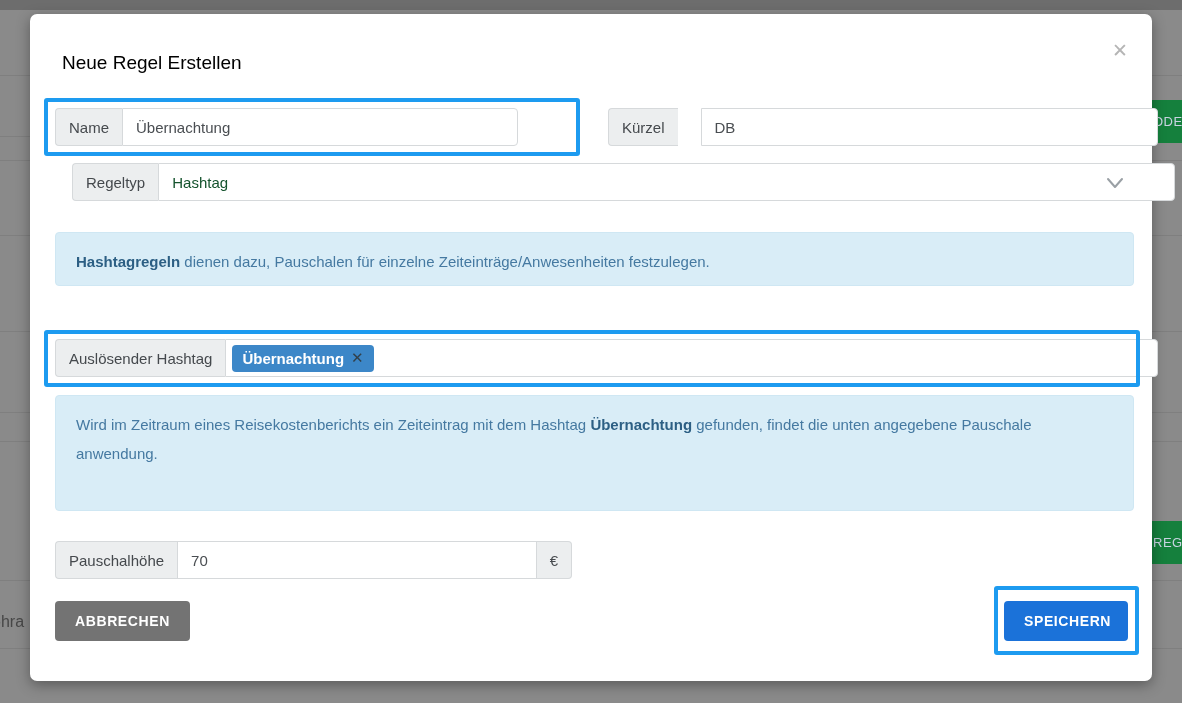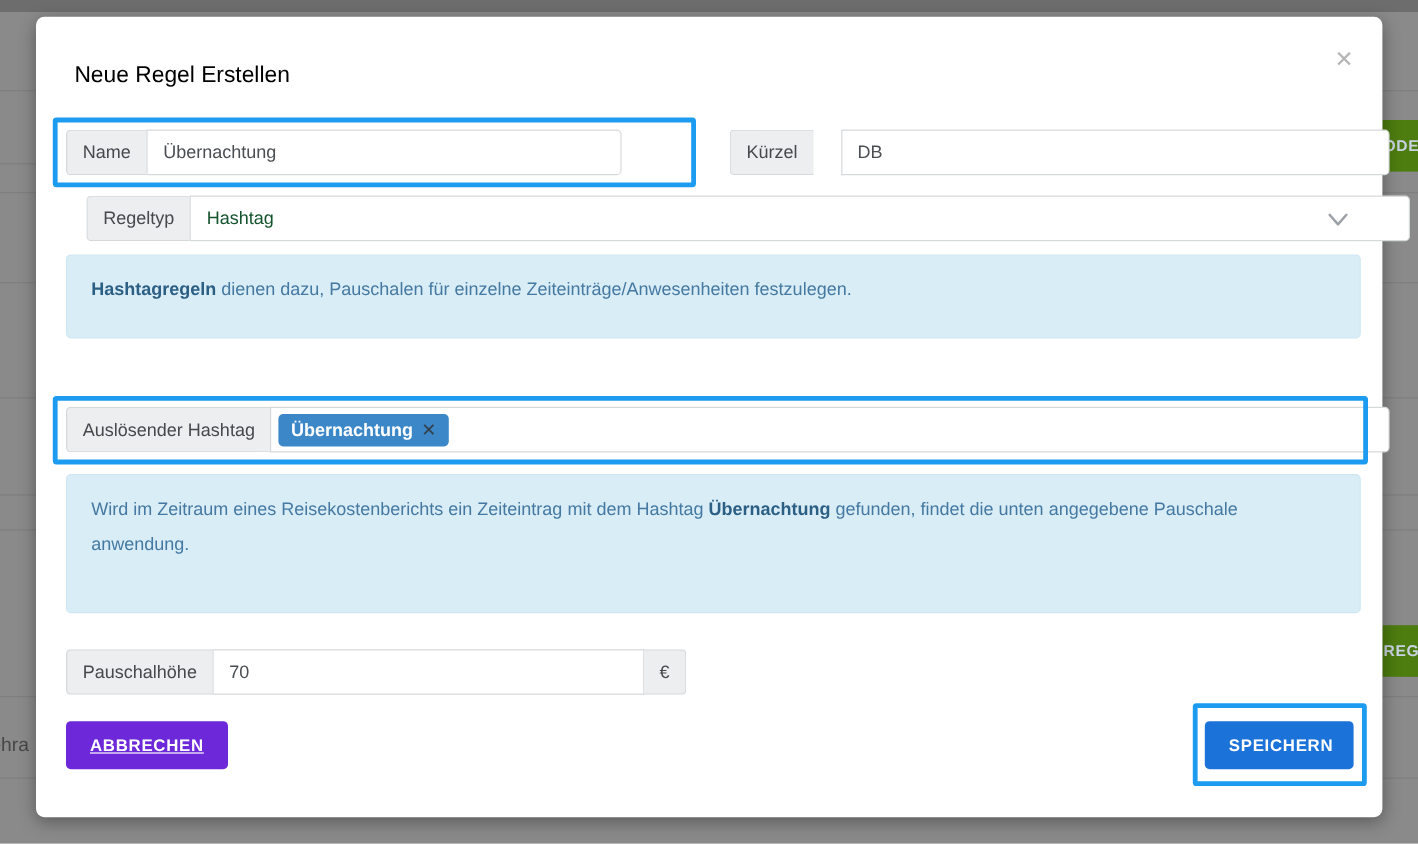--- a/index.html
+++ b/index.html
@@ -14,22 +14,22 @@
   .bg-topbar {
     position: absolute; left: 0; top: 0; width: 1182px; height: 10px;
     background: #6d6d6d;
   }
   .bg-line {
     position: absolute; left: 0; width: 1182px; height: 1px;
     background: rgba(0,0,0,0.08);
   }
   .bg-btn {
     position: absolute; left: 1152px; width: 30px; height: 43px;
-    background: #4d7c0f; color: #c9d3e2;
-    font-size: 13px; font-weight: bold; letter-spacing: 0.5px;
+    background: #15803d; color: #c9d3e2;
+    font-size: 13px; font-weight: normal; letter-spacing: 0.5px;
     display: flex; align-items: center; overflow: hidden;
     white-space: nowrap; padding-left: 1px;
   }
   .bg-btn-top { top: 100px; }
   .bg-btn-bottom { top: 521px; }
   .bg-left-text {
     position: absolute; left: -8px; top: 613px; width: 40px;
     color: #474747; font-size: 16px; overflow: hidden; white-space: nowrap;
   }
 
@@ -101,31 +101,31 @@
     font-family: "DejaVu Sans", sans-serif; line-height: 1;
   }
 
   
   .alert {
     position: absolute; left: 25px; width: 1079px;
     background: #d9edf7; border: 1px solid #cfe7f3; border-radius: 4px;
     color: #4579a1; font-size: 15px; line-height: 1.9; padding: 15px 20px;
   }
   .alert b { color: #2c5f84; }
-  .alert-1 { top: 198px; height: 70px; }
+  .alert-1 { top: 218px; height: 54px; }
   .alert-2 { top: 381px; height: 116px; }
 
   
   .btn {
     position: absolute; height: 40px; border: none; border-radius: 4px;
     color: #ffffff; font-size: 14px; font-weight: bold; letter-spacing: 0.6px;
     padding: 0 20px; cursor: pointer;
     font-family: "Liberation Sans", "DejaVu Sans", sans-serif;
   }
-  .btn-cancel { left: 25px; top: 587px; background: #6d28d9; text-decoration: underline; }
+  .btn-cancel { left: 25px; top: 587px; background: #737373; }
   .btn-save   { left: 974px; top: 587px; width: 124px; background: #1b72d9; }
 
   
   .annot {
     position: absolute; border: 4px solid #1d9bf0; border-radius: 3px;
     pointer-events: none; z-index: 5;
   }
   .annot-name    { left: 14px;  top: 84px;  width: 536px;  height: 58px; }
   .annot-hashtag { left: 14px;  top: 316px; width: 1096px; height: 57px; }
   .annot-save    { left: 964px; top: 572px; width: 145px;  height: 69px; }

